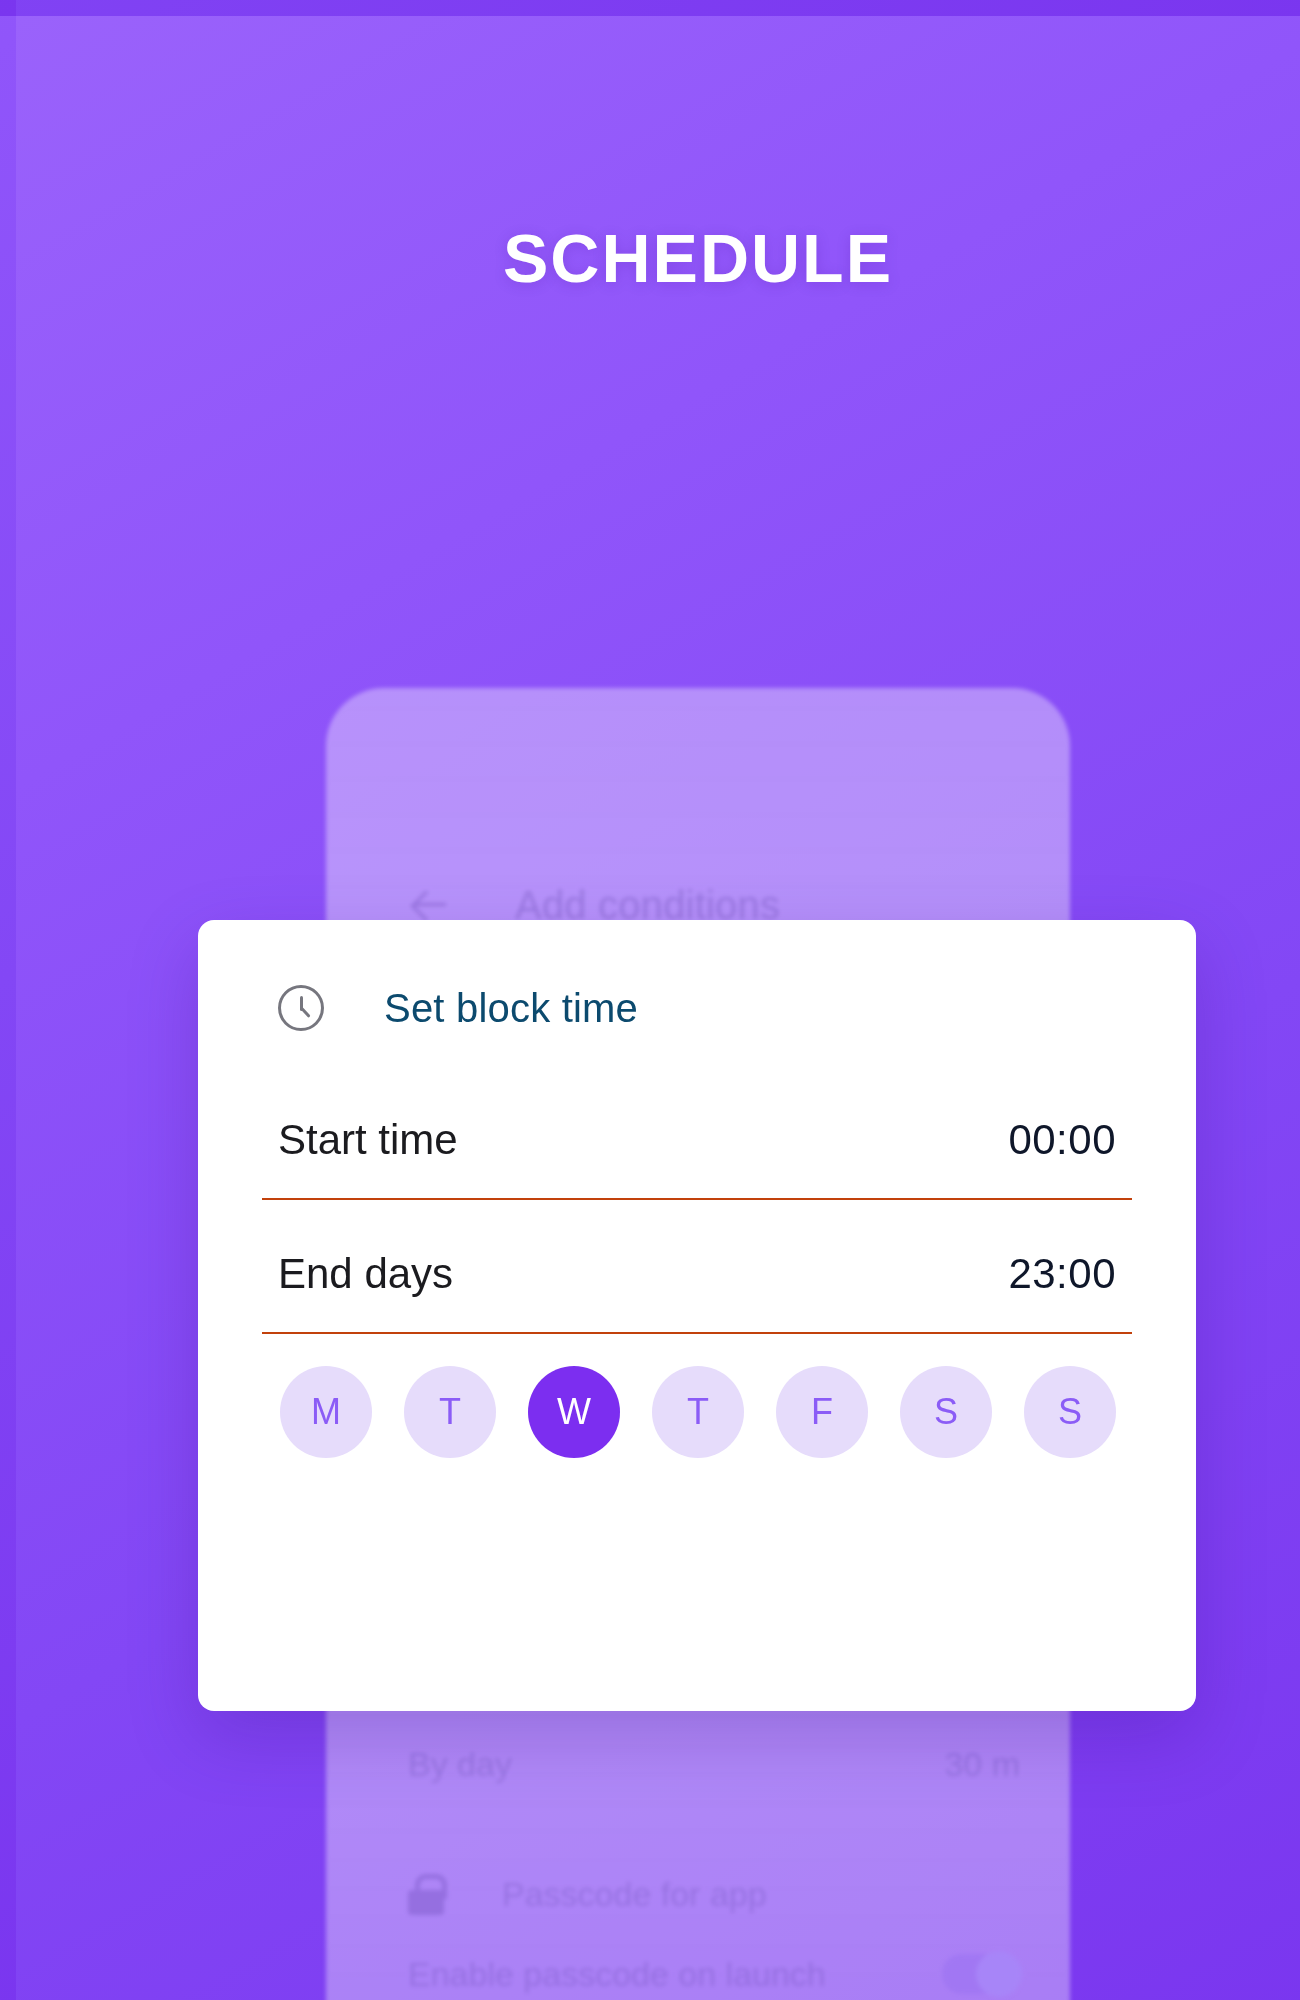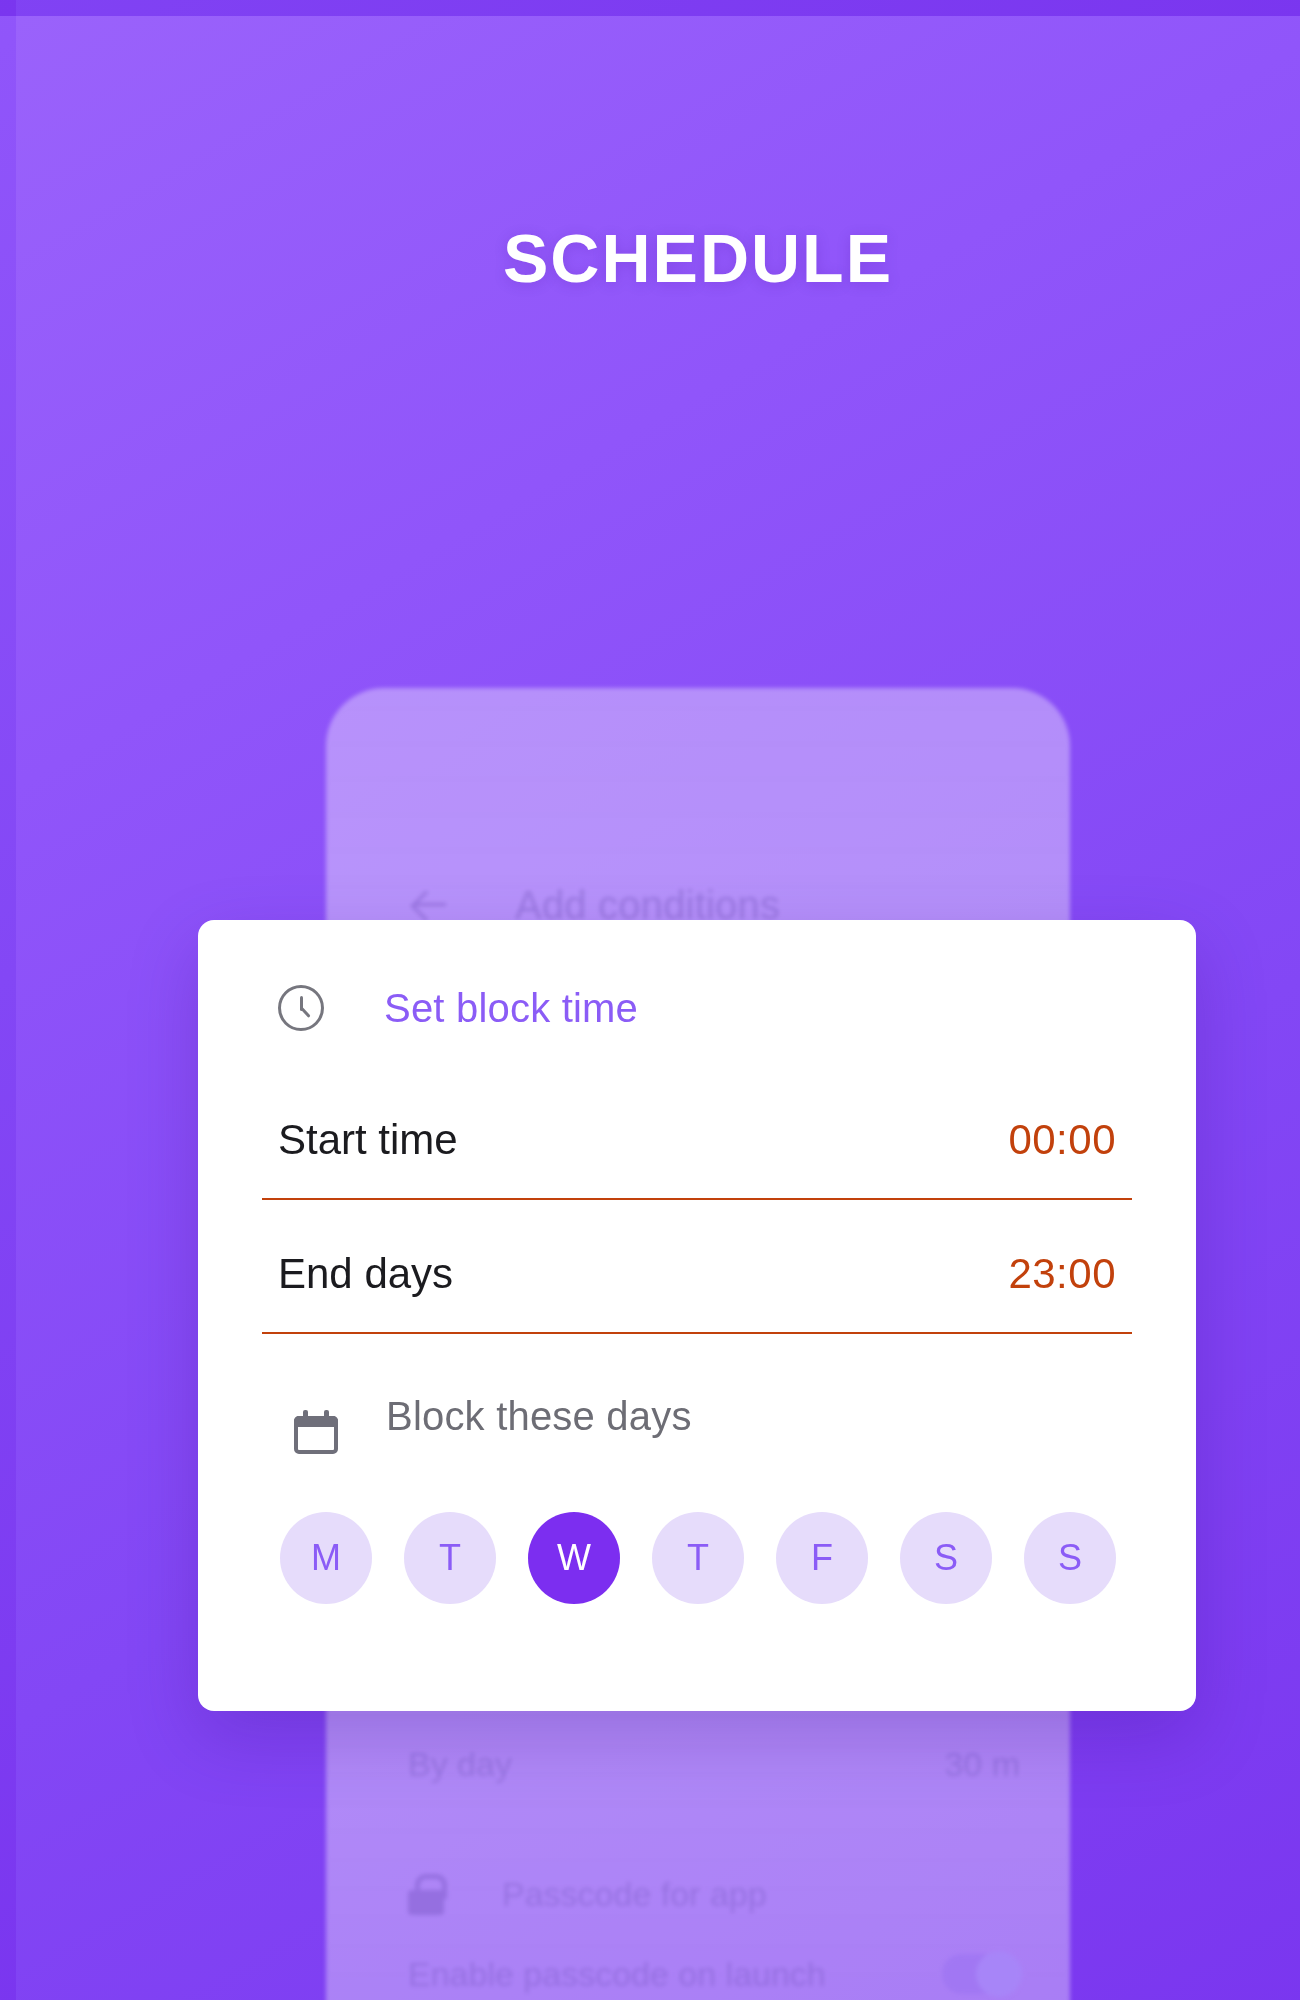--- a/index.html
+++ b/index.html
@@ -200,39 +200,39 @@
     left: 19px; top: 20px;
     width: 3.2px; height: 12px;
     background: #76767e;
     border-radius: 2px;
     transform: rotate(-42deg);
     transform-origin: top center;
   }
   .card-header-label {
     margin-left: 44px;
     font-size: 40px;
-    color: #8b5cf6;
+    color: #0c4a6e;
     letter-spacing: 0.2px;
   }
 
   .time-row {
     height: 118px;
     display: flex;
     align-items: center;
     border-bottom: 2px solid #c2410c;
   }
   .time-row:last-of-type { border-bottom: 2px solid #eceaee; }
   .time-label {
     font-size: 42px;
     color: #1b1b1f;
   }
   .time-row .spacer { flex: 1; }
   .time-value {
     font-size: 42px;
-    color: #c2410c;
+    color: #0f172a;
     letter-spacing: 0.5px;
   }
 
   .days-header {
     display: flex;
     align-items: center;
     height: 128px;
     margin-top: 18px;
   }
   .calendar-icon {
@@ -355,37 +355,20 @@
     <span class="spacer"></span>
     <span class="time-value">00:00</span>
   </div>
 
   <div class="time-row">
     <span class="time-label">End days</span>
     <span class="spacer"></span>
     <span class="time-value">23:00</span>
   </div>
 
-  <div class="days-header">
-    <span class="calendar-icon">
-      <span class="cal-body"></span>
-      <span class="cal-top"></span>
-      <span class="cal-peg p1"></span>
-      <span class="cal-peg p2"></span>
-      <span class="cal-dots">
-        <i></i>
-          <i></i>
-          <i></i>
-          <i></i>
-          <i></i>
-          <i></i>
-      </span>
-    </span>
-    <span class="days-header-label">Block these days</span>
-  </div>
 
   <div class="days-row">
     <div class="day-chip">M</div>
     <div class="day-chip">T</div>
     <div class="day-chip selected">W</div>
     <div class="day-chip">T</div>
     <div class="day-chip">F</div>
     <div class="day-chip">S</div>
     <div class="day-chip">S</div>
   </div>

